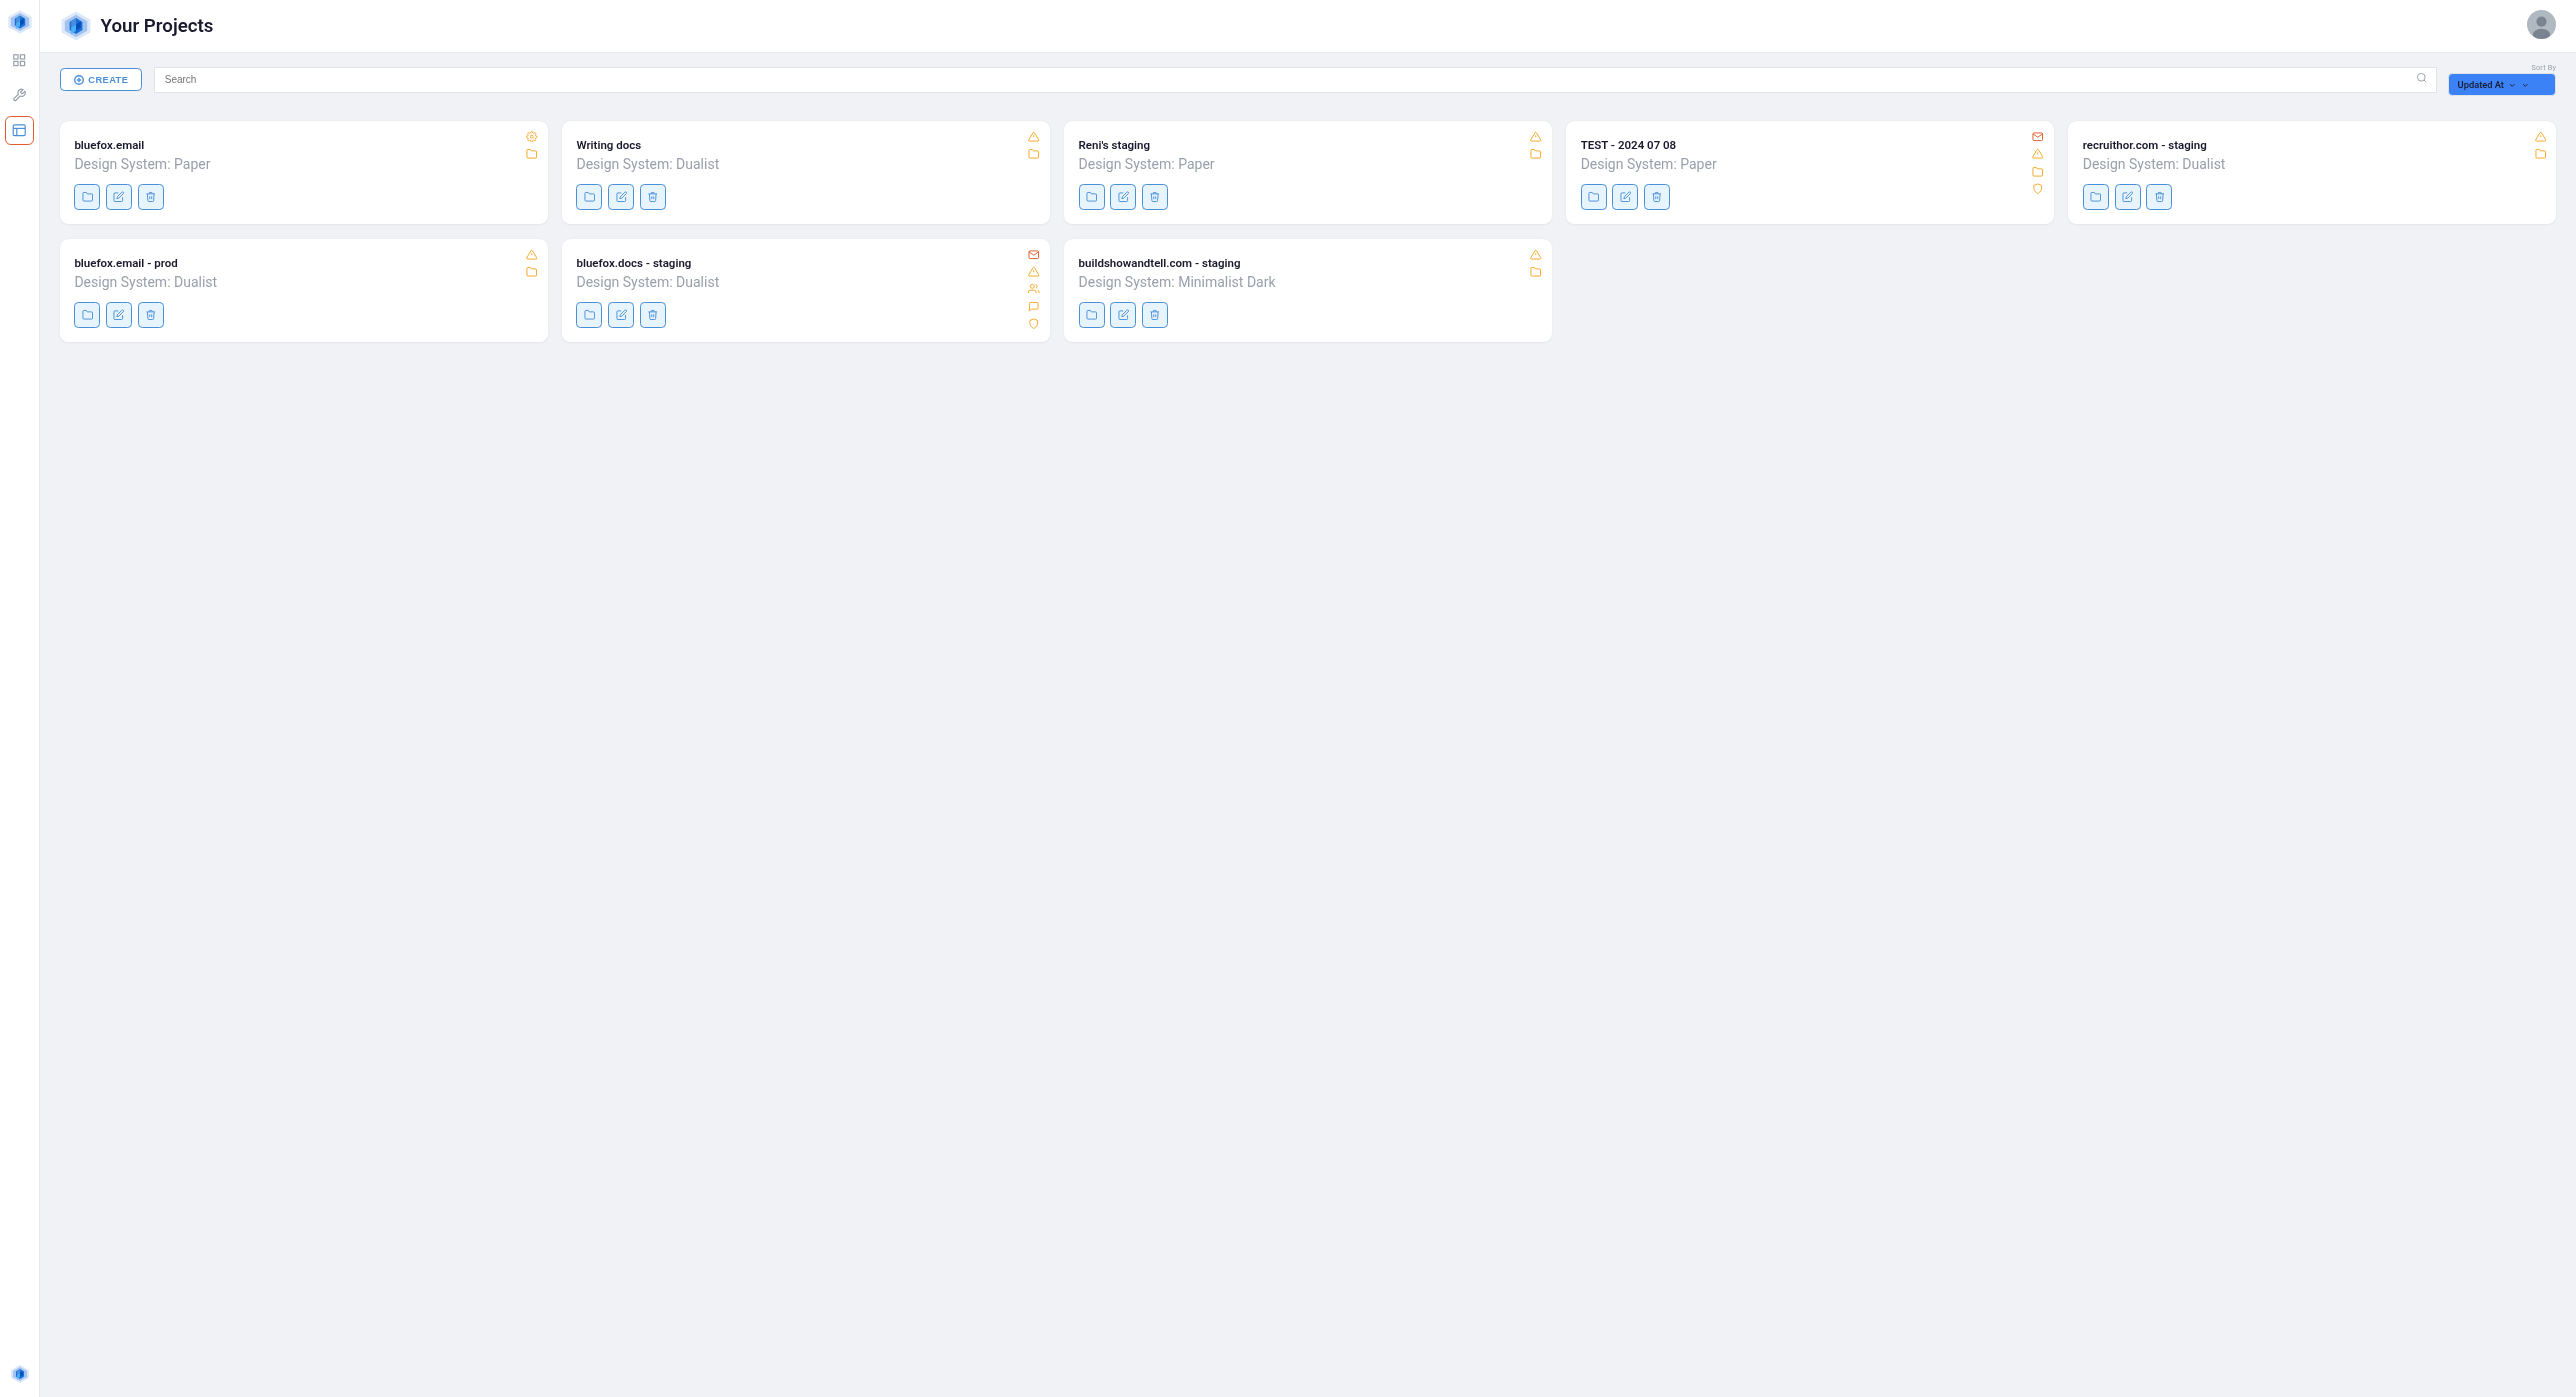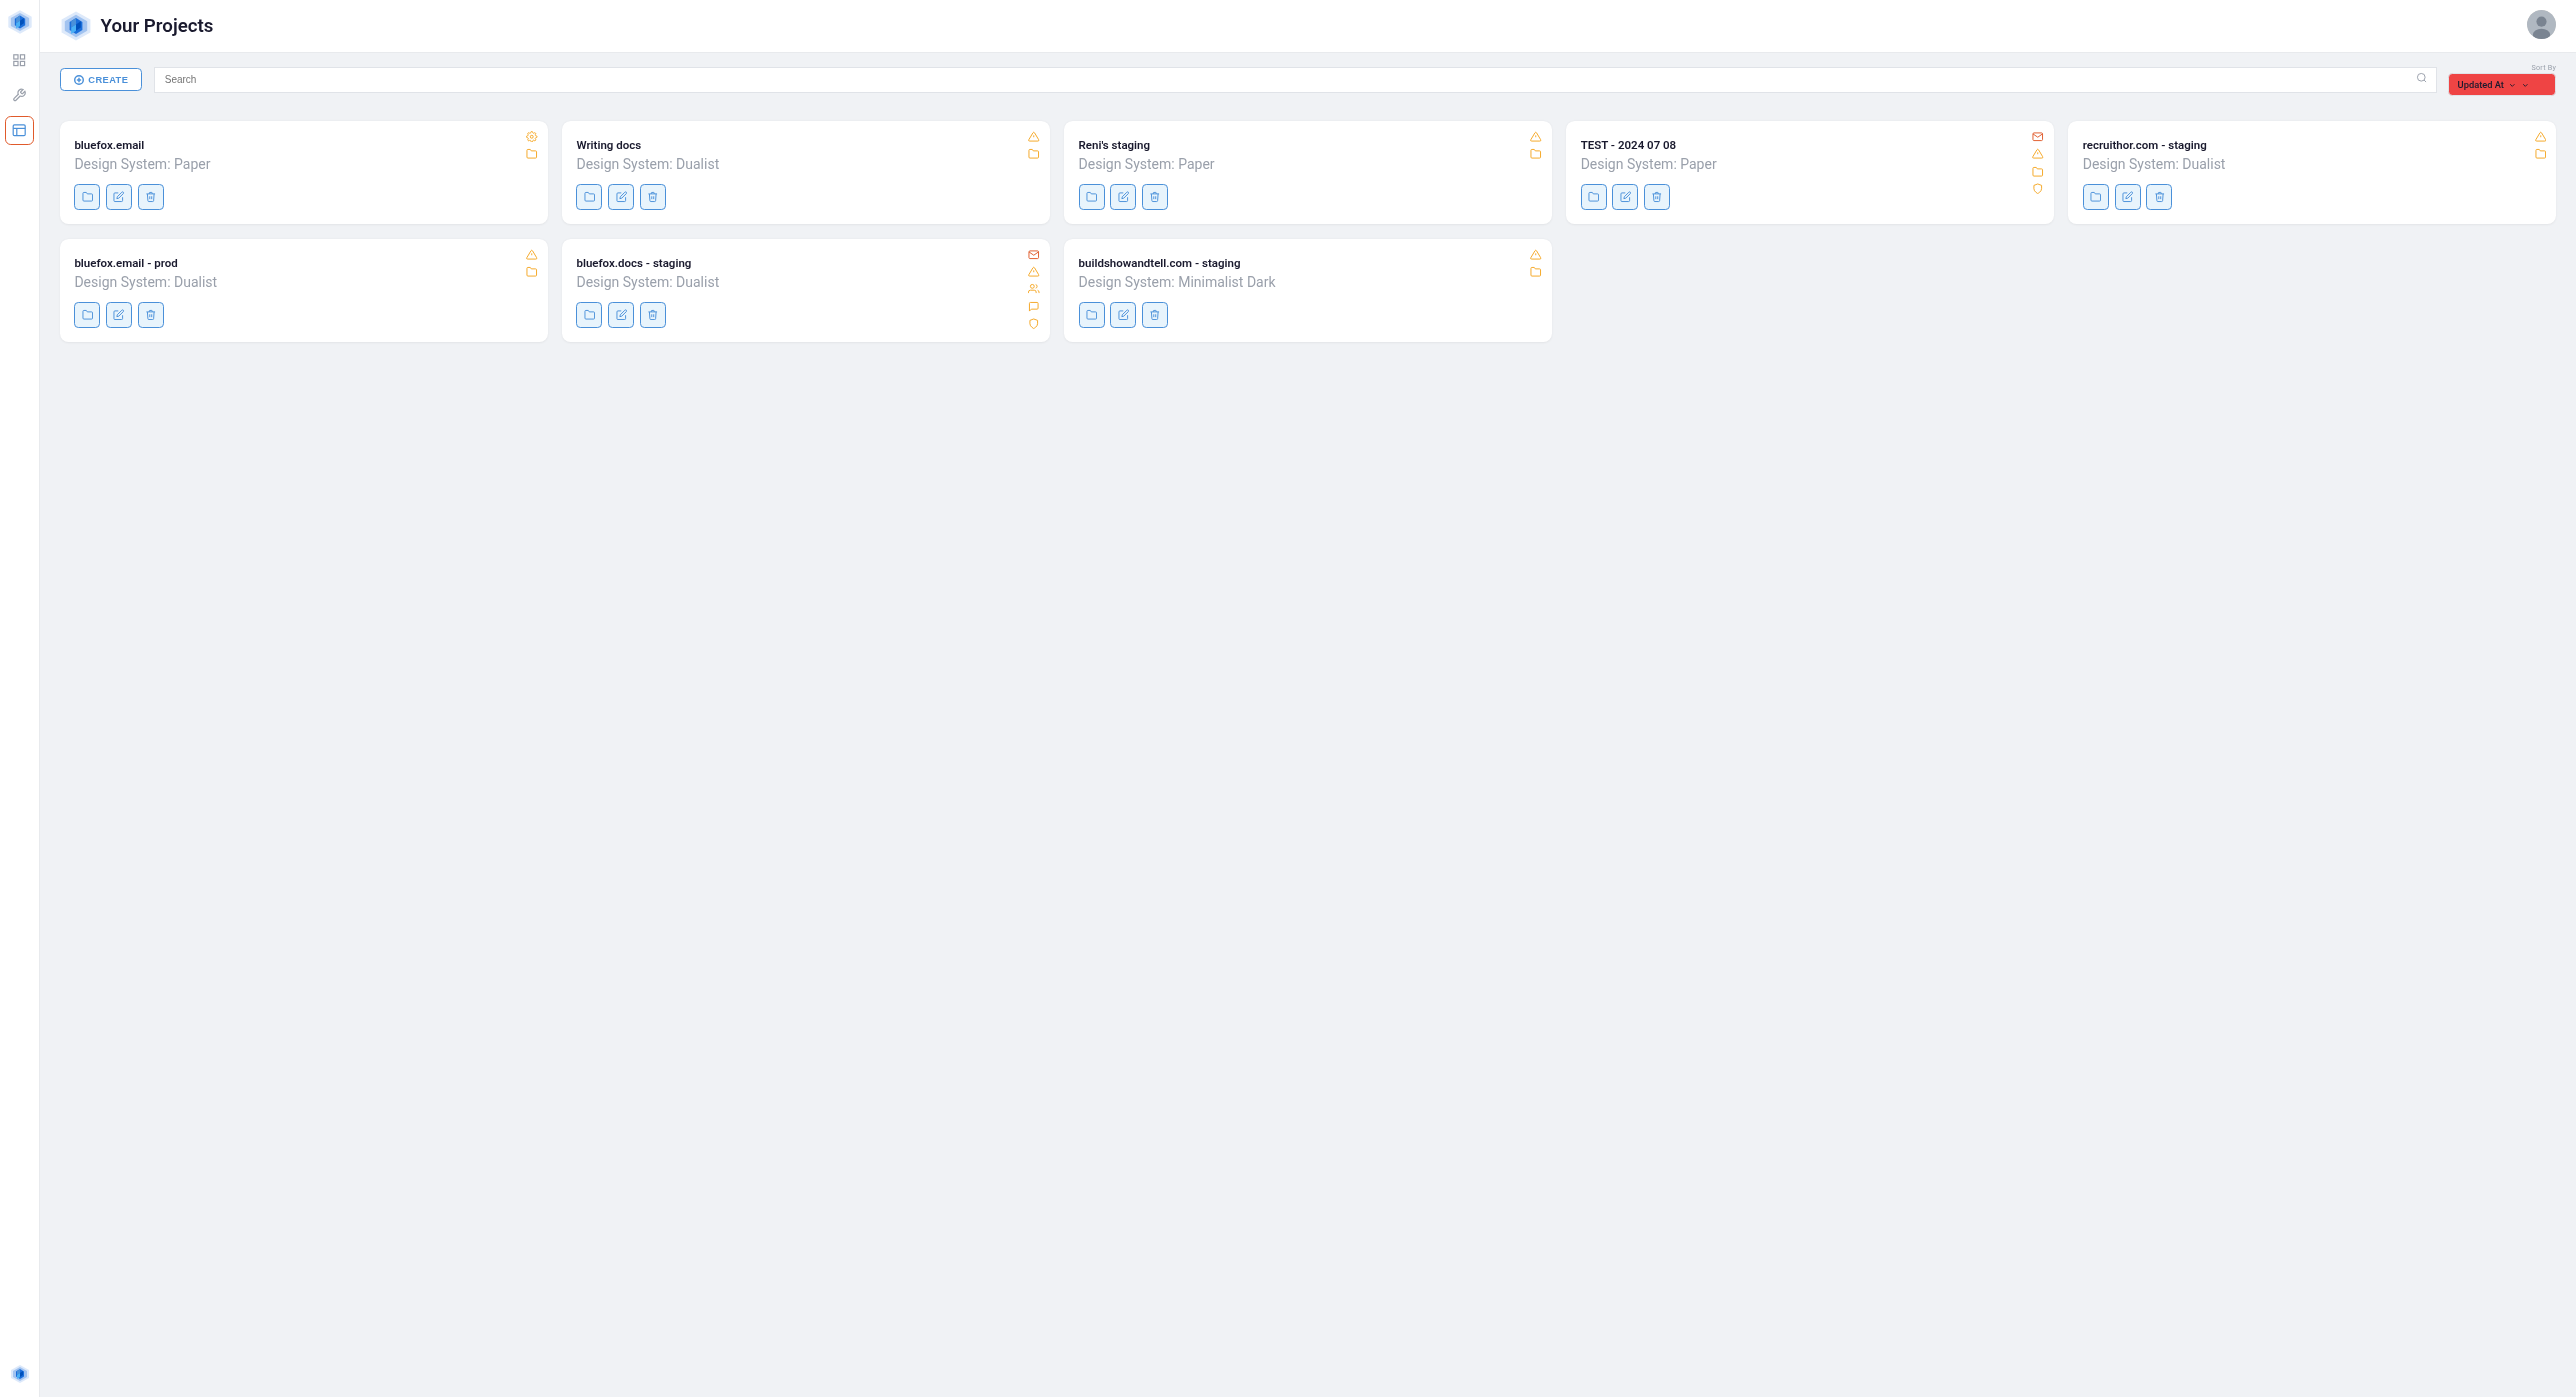--- a/index.html
+++ b/index.html
@@ -141,21 +141,21 @@
     .sort-label {
       font-size: 7.2px;
       color: #9aa0ab;
       letter-spacing: 0.2px;
     }
     .sort-select {
       display: flex;
       align-items: center;
       gap: 4.3px;
       padding: 5px 8.6px;
-      background: #ef4444;
+      background: #3b82f6;
       border: 0.7px solid #e0e3e8;
       border-radius: 4.3px;
       font-size: 9.3px;
       font-weight: 500;
       color: #1a1a2e;
       cursor: pointer;
       min-width: 108px;
     }
 
     

